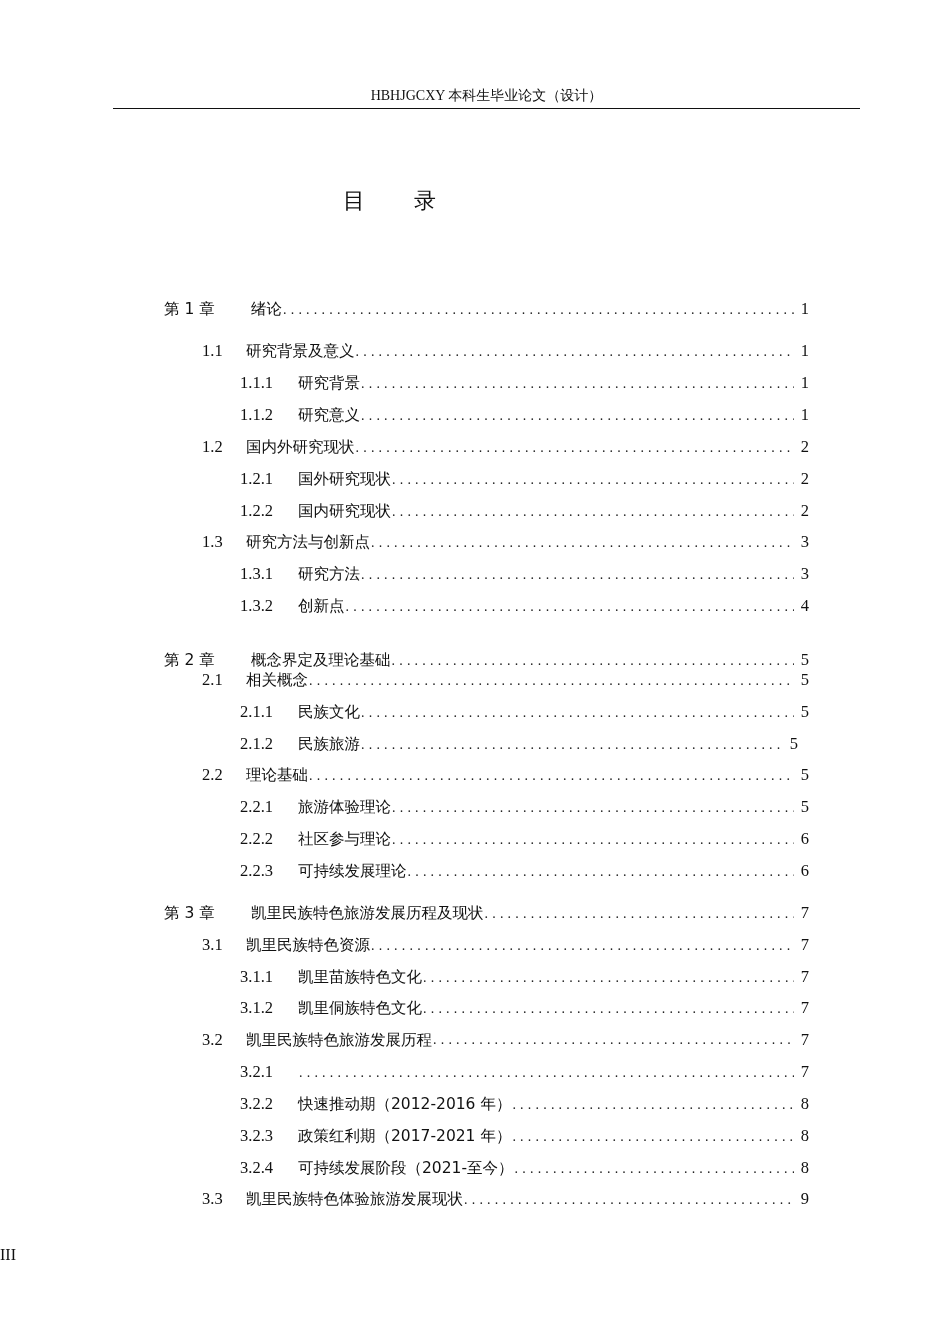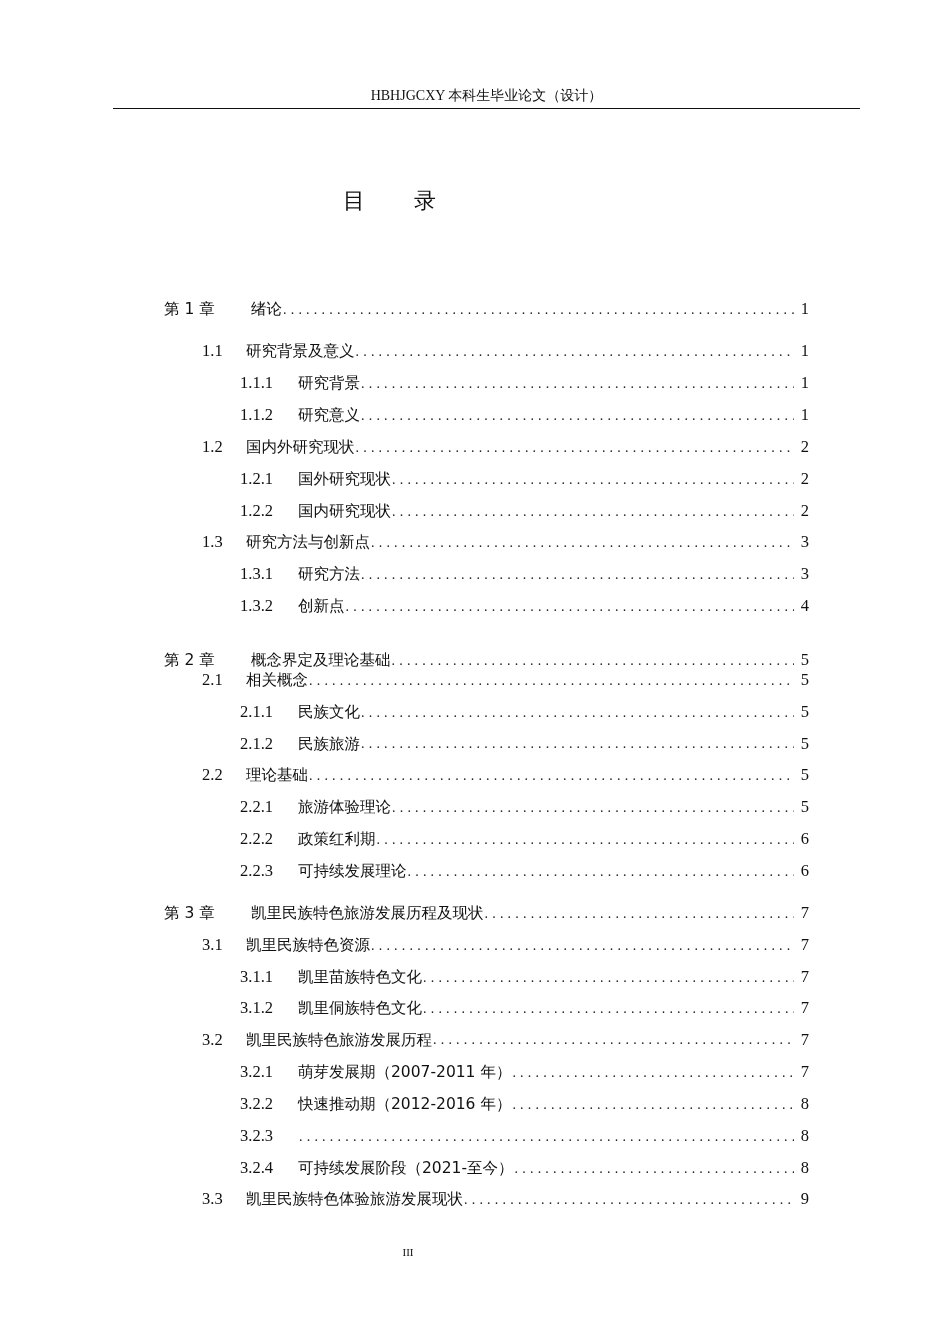--- a/index.html
+++ b/index.html
@@ -87,22 +87,22 @@
     .lvl1 .txt { font-family: "DejaVu Sans", sans-serif; font-size: 15.5px; margin-left: 12px; }
     .lvl1 .num { font-family: "DejaVu Sans", sans-serif; font-size: 15.5px; width: 75px; }
     .lvl2 .num { width: 44px; }
     .lvl3 .num { width: 58px; }
     .lvl2 .txt, .lvl3 .txt { font-family: "DejaVu Sans", sans-serif; font-size: 15.5px; }
     .page-footer {
       position: absolute;
       left: 0;
       top: 1246px;
       width: 816px;
-      text-align: center;
-      font-size: 11px;
+      text-align: left;
+      font-size: 16px;
     }
   </style>
 </head>
 <body>
 
 <div class="page-header">HBHJGCXY 本科生毕业论文（设计）</div>
 <div class="header-rule"></div>
 
 <div class="toc-title">
   <span>目</span><span class="sep"></span><span>录</span>
@@ -180,41 +180,41 @@
       <span class="txt">相关概念</span>
       <span class="leader">........................................................................................................................................................................................................</span>
       <span class="page">5</span>
     </div>
     <div class="toc-row lvl3" style="top: 700px; left: 240px; right: 141px;">
       <span class="num">2.1.1</span>
       <span class="txt">民族文化</span>
       <span class="leader">........................................................................................................................................................................................................</span>
       <span class="page">5</span>
     </div>
-    <div class="toc-row lvl3" style="top: 732px; left: 240px; right: 141px; align-items: center;">
+    <div class="toc-row lvl3" style="top: 732px; left: 240px; right: 152px;">
       <span class="num">2.1.2</span>
       <span class="txt">民族旅游</span>
       <span class="leader">........................................................................................................................................................................................................</span>
       <span class="page">5</span>
     </div>
     <div class="toc-row lvl2" style="top: 763px; left: 202px; right: 141px;">
       <span class="num">2.2</span>
       <span class="txt">理论基础</span>
       <span class="leader">........................................................................................................................................................................................................</span>
       <span class="page">5</span>
     </div>
     <div class="toc-row lvl3" style="top: 795px; left: 240px; right: 141px;">
       <span class="num">2.2.1</span>
       <span class="txt">旅游体验理论</span>
       <span class="leader">........................................................................................................................................................................................................</span>
       <span class="page">5</span>
     </div>
     <div class="toc-row lvl3" style="top: 827px; left: 240px; right: 141px;">
       <span class="num">2.2.2</span>
-      <span class="txt">政策红利期</span>
+      <span class="txt">社区参与理论</span>
       <span class="leader">........................................................................................................................................................................................................</span>
       <span class="page">6</span>
     </div>
     <div class="toc-row lvl3" style="top: 859px; left: 240px; right: 141px;">
       <span class="num">2.2.3</span>
       <span class="txt">可持续发展理论</span>
       <span class="leader">........................................................................................................................................................................................................</span>
       <span class="page">6</span>
     </div>
     <div class="toc-row lvl1" style="top: 901px; left: 164px; right: 141px;">
@@ -242,32 +242,32 @@
       <span class="page">7</span>
     </div>
     <div class="toc-row lvl2" style="top: 1028px; left: 202px; right: 141px; align-items: flex-end;">
       <span class="num">3.2</span>
       <span class="txt">凯里民族特色旅游发展历程</span>
       <span class="leader">........................................................................................................................................................................................................</span>
       <span class="page">7</span>
     </div>
     <div class="toc-row lvl3" style="top: 1060px; left: 240px; right: 141px;">
       <span class="num">3.2.1</span>
-      <span class="txt">萌芽发展期（2007-2011 年）</span>
       <span class="leader">........................................................................................................................................................................................................</span>
       <span class="page">7</span>
     </div>
     <div class="toc-row lvl3" style="top: 1092px; left: 240px; right: 141px;">
       <span class="num">3.2.2</span>
       <span class="txt">快速推动期（2012-2016 年）</span>
       <span class="leader">........................................................................................................................................................................................................</span>
       <span class="page">8</span>
     </div>
     <div class="toc-row lvl3" style="top: 1124px; left: 240px; right: 141px;">
       <span class="num">3.2.3</span>
+      <span class="txt">政策红利期（2017-2021 年）</span>
       <span class="leader">........................................................................................................................................................................................................</span>
       <span class="page">8</span>
     </div>
     <div class="toc-row lvl3" style="top: 1156px; left: 240px; right: 141px;">
       <span class="num">3.2.4</span>
       <span class="txt">可持续发展阶段（2021-至今）</span>
       <span class="leader">........................................................................................................................................................................................................</span>
       <span class="page">8</span>
     </div>
     <div class="toc-row lvl2" style="top: 1187px; left: 202px; right: 141px;">

